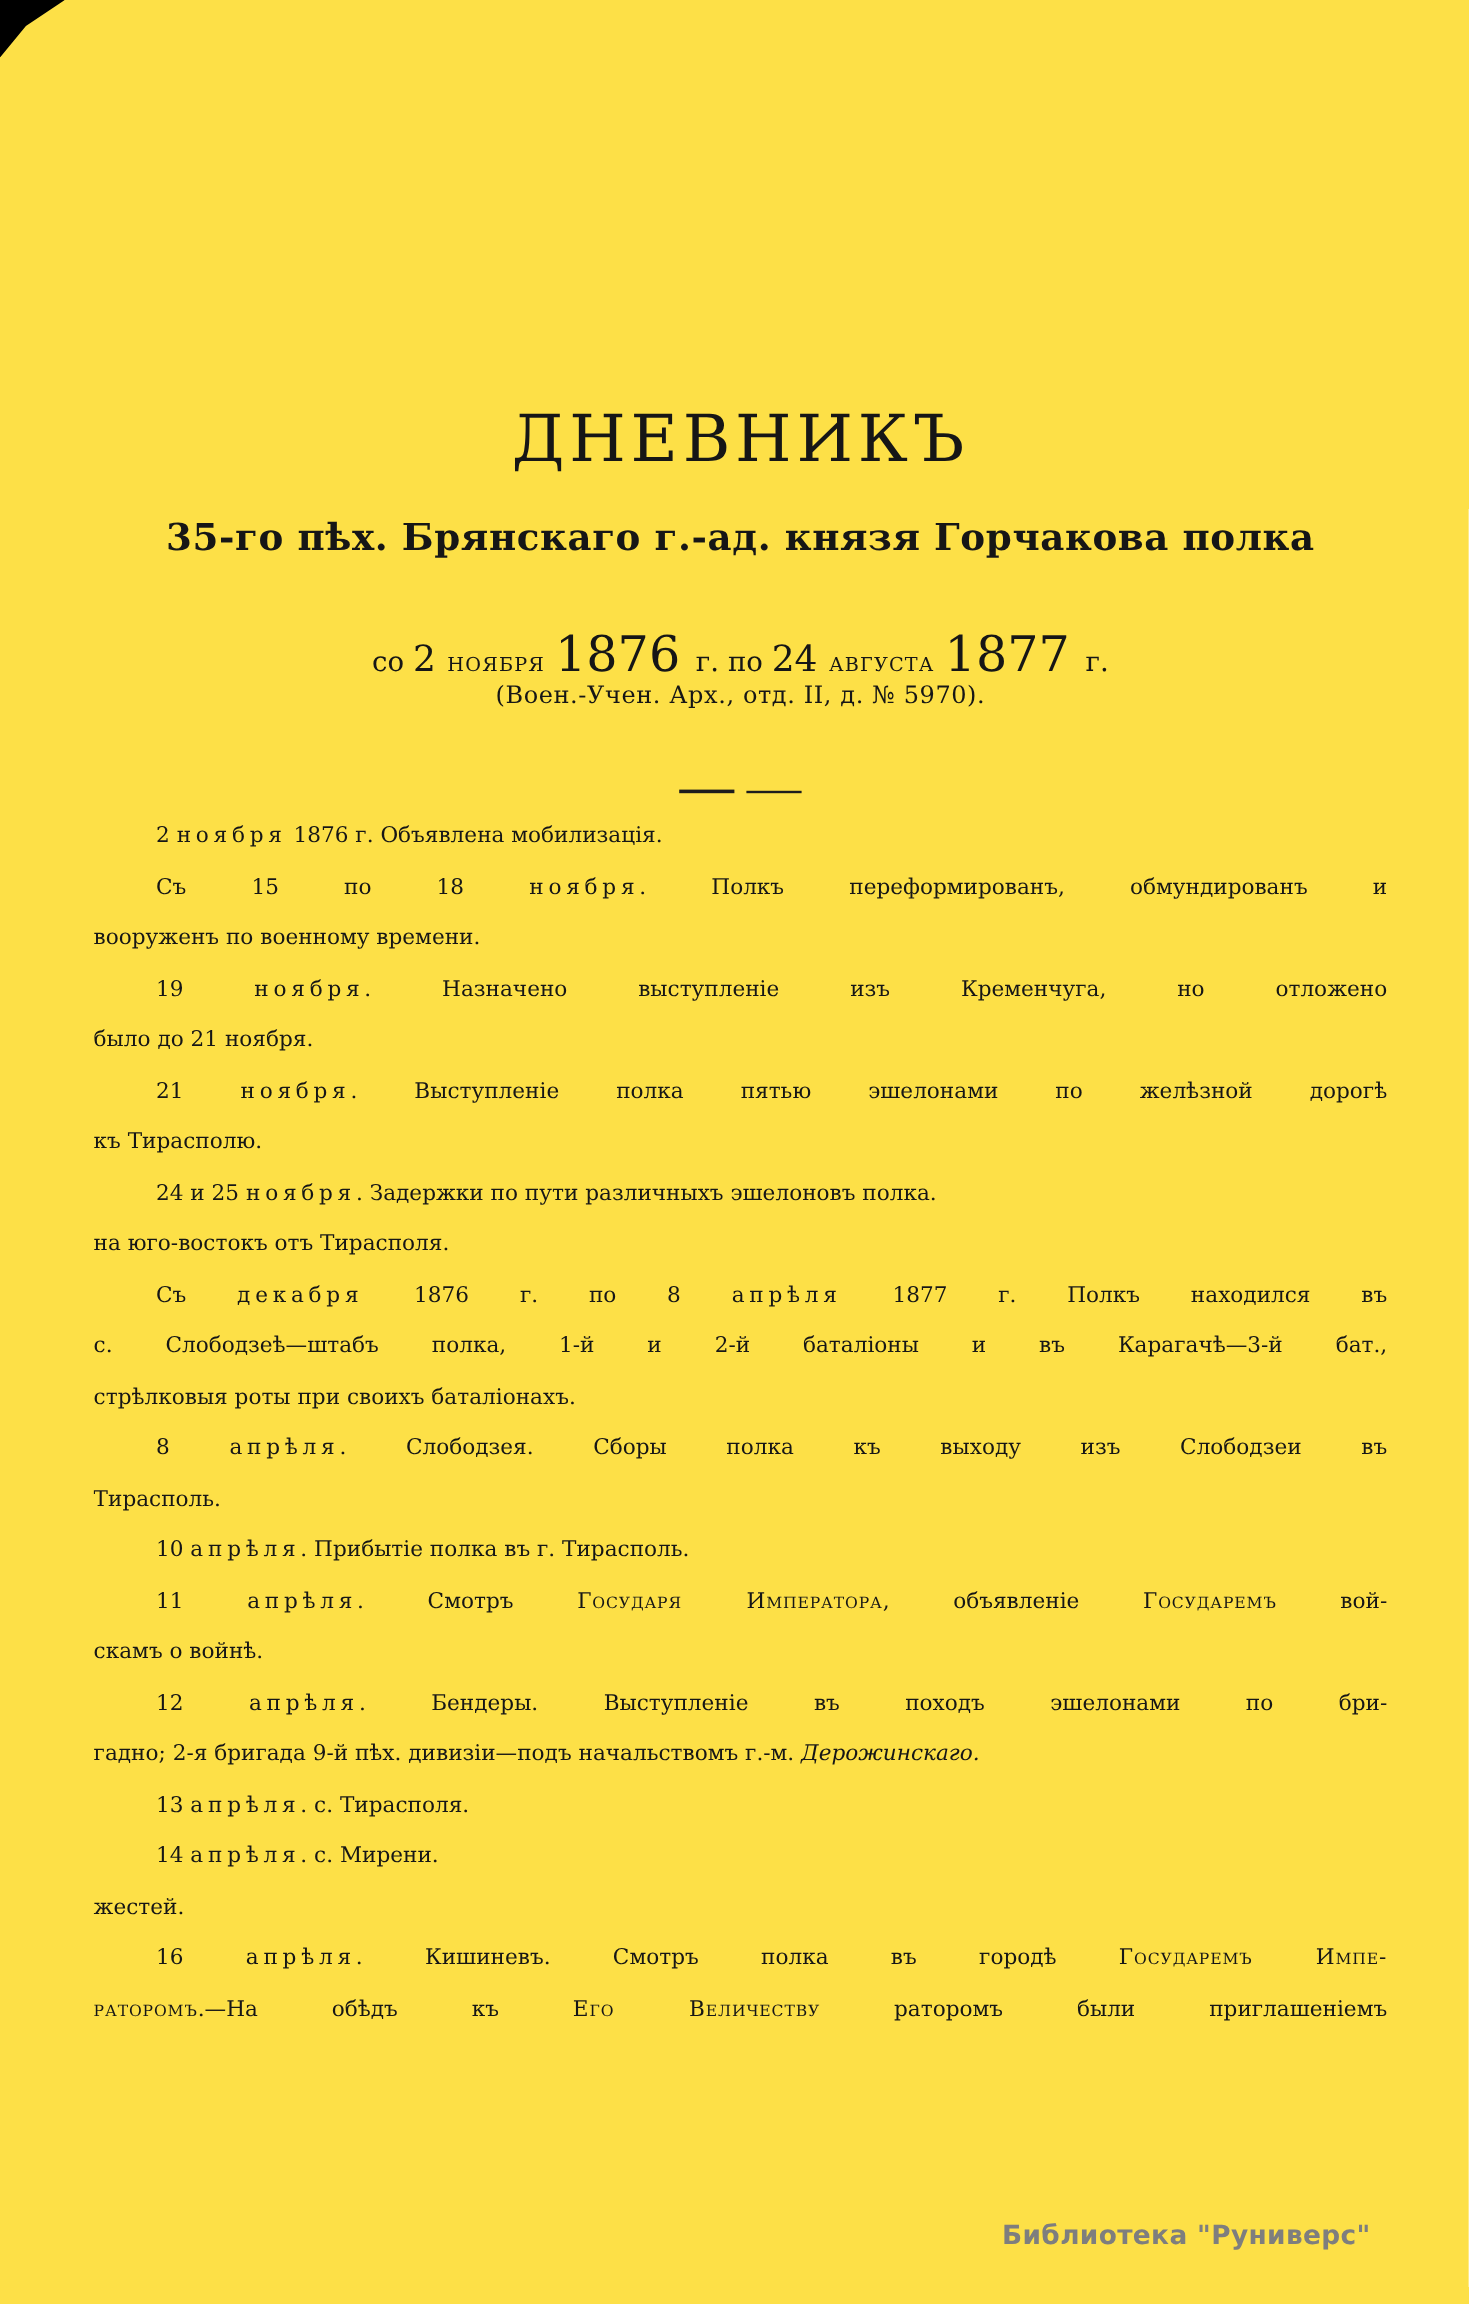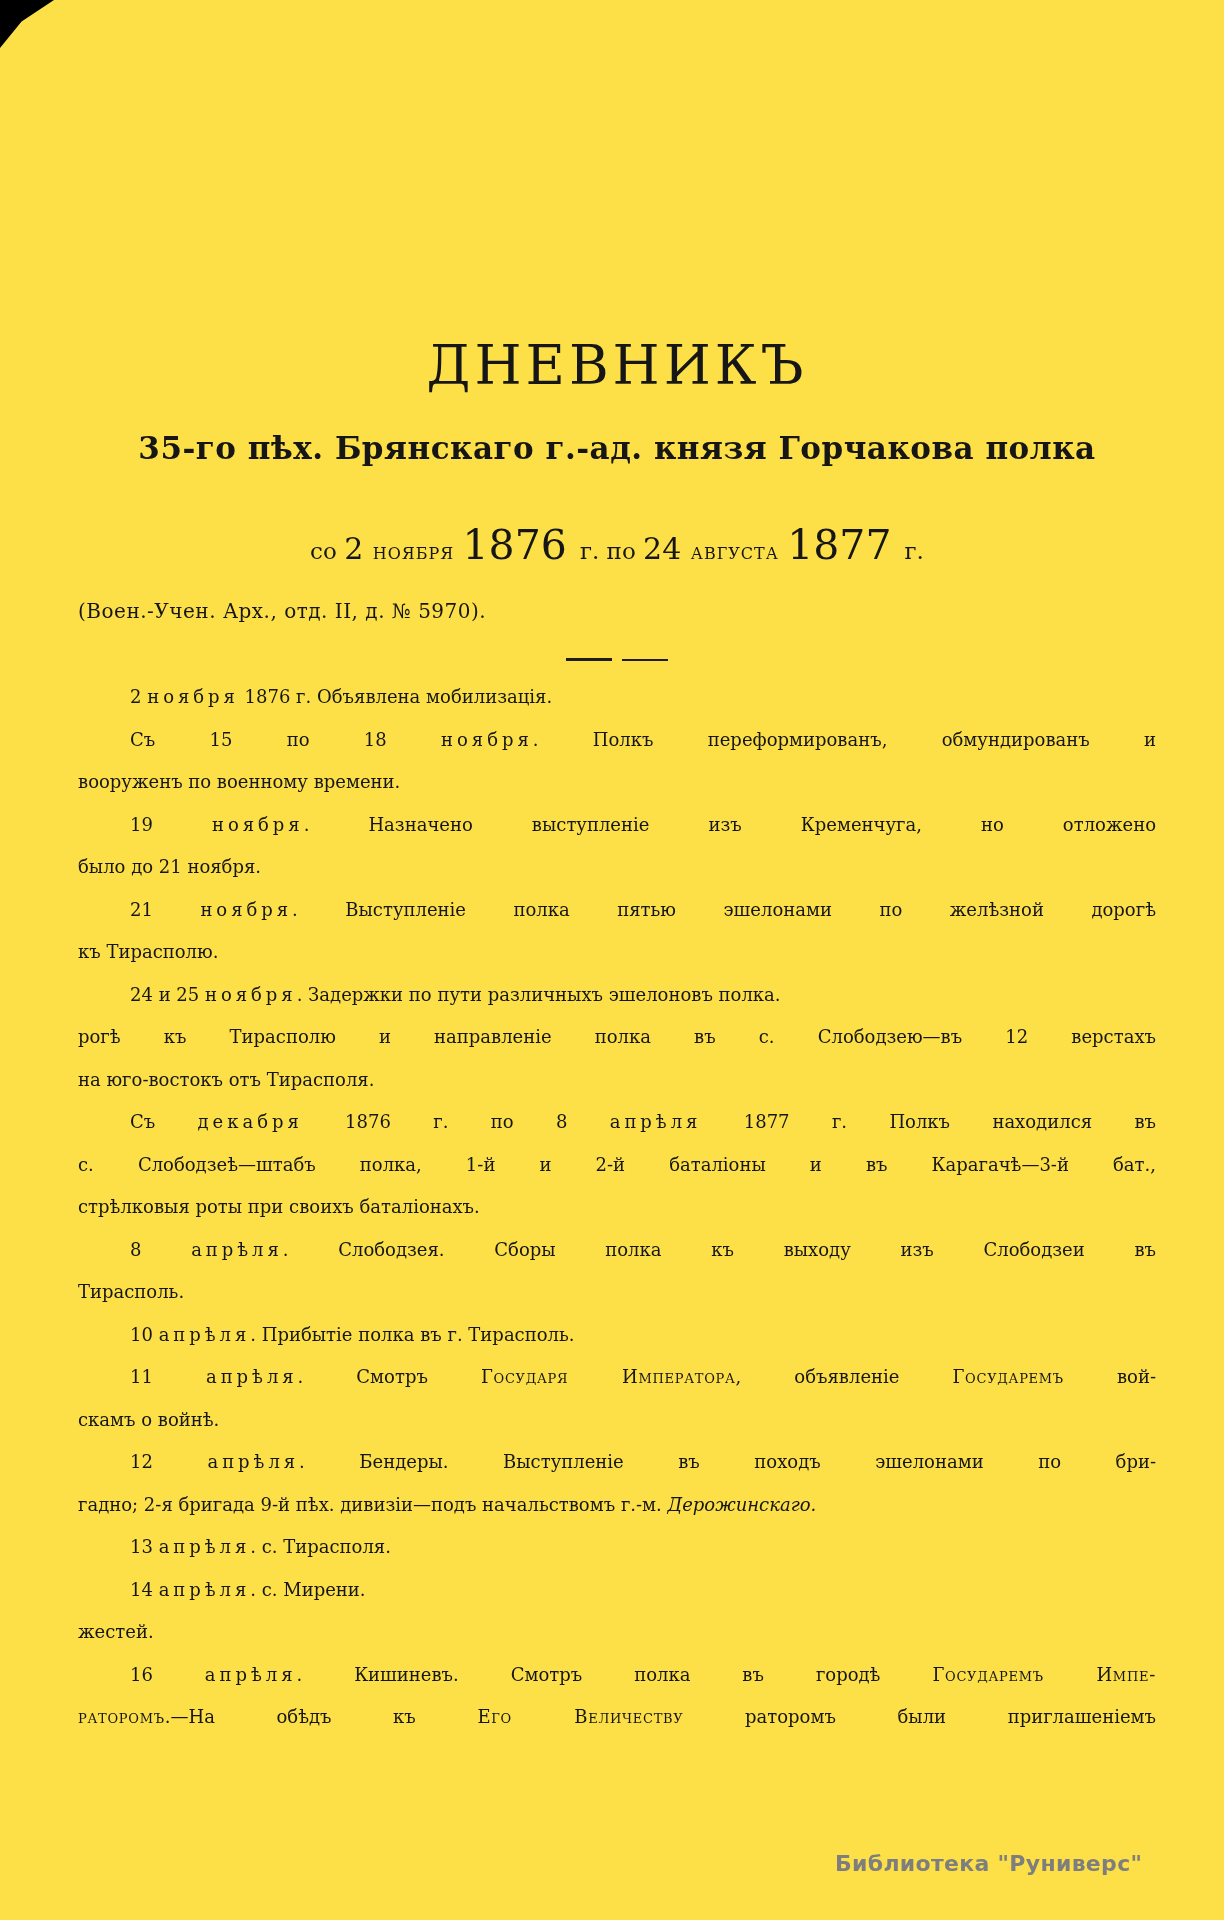--- a/index.html
+++ b/index.html
@@ -30,21 +30,21 @@
   .dateline{
     position:absolute;top:482px;left:0;width:100%;
     text-align:center;line-height:54px;white-space:nowrap;margin-top:36px;
   }
   .dl-sm{font-size:23px;}
   .dl-md{font-size:30px;}
   .dl-lg{font-size:41px;}
   .dl-cap{font-size:23px;font-variant:small-caps;letter-spacing:1px;}
   .archive{
     position:absolute;top:564px;left:0;width:100%;
-    font-size:20px;line-height:30px;letter-spacing:0.5px;margin-top:32px;
+    text-align:center;font-size:20px;line-height:30px;letter-spacing:0.5px;
   }
   .divider{
     position:absolute;top:658px;left:0;width:100%;
     display:flex;justify-content:center;align-items:flex-start;gap:10px;
   }
   .divider .bar{width:46px;height:3px;background:#1d1d1d;}
   .divider .bar.b2{height:2px;margin-top:1px;}
   .bodytext{position:absolute;top:676px;left:0;width:100%;}
   .line{
     height:42.5px;line-height:42.5px;font-size:18px;
@@ -77,21 +77,20 @@
     </div>
     <div class="bodytext">
         <div class="line ind"><span>2 </span><span class="sp">ноября</span><span> 1876 г. Объявлена мобилизація.</span></div>
         <div class="line ind just"><span>Съ 15 по 18 </span><span class="sp">ноября</span><span>. Полкъ переформированъ, обмундированъ и</span></div>
         <div class="line"><span>вооруженъ по военному времени.</span></div>
         <div class="line ind just"><span>19 </span><span class="sp">ноября</span><span>. Назначено выступленіе изъ Кременчуга, но отложено</span></div>
         <div class="line"><span>было до 21 ноября.</span></div>
         <div class="line ind just"><span>21 </span><span class="sp">ноября</span><span>. Выступленіе полка пятью эшелонами по желѣзной дорогѣ</span></div>
         <div class="line"><span>къ Тирасполю.</span></div>
         <div class="line ind"><span>24 и 25 </span><span class="sp">ноября</span><span>. Задержки по пути различныхъ эшелоновъ полка.</span></div>
-        <div class="line just"><span>рогѣ къ Тирасполю и направленіе полка въ с. Слободзею—въ 12 верстахъ</span></div>
         <div class="line"><span>на юго-востокъ отъ Тирасполя.</span></div>
         <div class="line ind just"><span>Съ </span><span class="sp">декабря</span><span> 1876 г. по 8 </span><span class="sp">апрѣля</span><span> 1877 г. Полкъ находился въ</span></div>
         <div class="line just"><span>с. Слободзеѣ—штабъ полка, 1-й и 2-й баталіоны и въ Карагачѣ—3-й бат.,</span></div>
         <div class="line"><span>стрѣлковыя роты при своихъ баталіонахъ.</span></div>
         <div class="line ind just"><span>8 </span><span class="sp">апрѣля</span><span>. Слободзея. Сборы полка къ выходу изъ Слободзеи въ</span></div>
         <div class="line"><span>Тирасполь.</span></div>
         <div class="line ind"><span>10 </span><span class="sp">апрѣля</span><span>. Прибытіе полка въ г. Тирасполь.</span></div>
         <div class="line ind just"><span>11 </span><span class="sp">апрѣля</span><span>. Смотръ </span><span class="sc">Государя Императора</span><span>, объявленіе </span><span class="sc">Государемъ</span><span> вой-</span></div>
         <div class="line"><span>скамъ о войнѣ.</span></div>
         <div class="line ind just"><span>12 </span><span class="sp">апрѣля</span><span>. Бендеры. Выступленіе въ походъ эшелонами по бри-</span></div>

